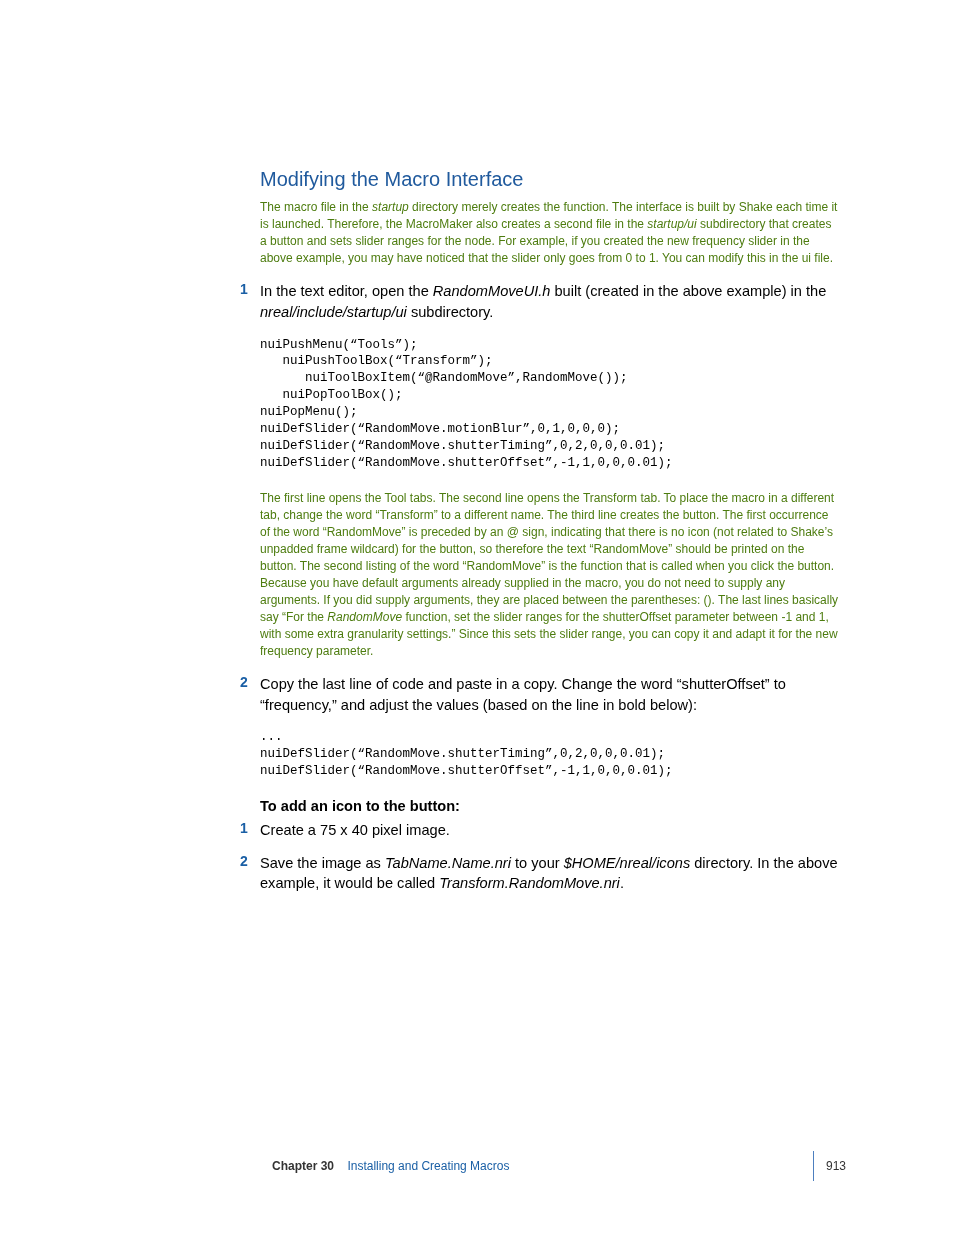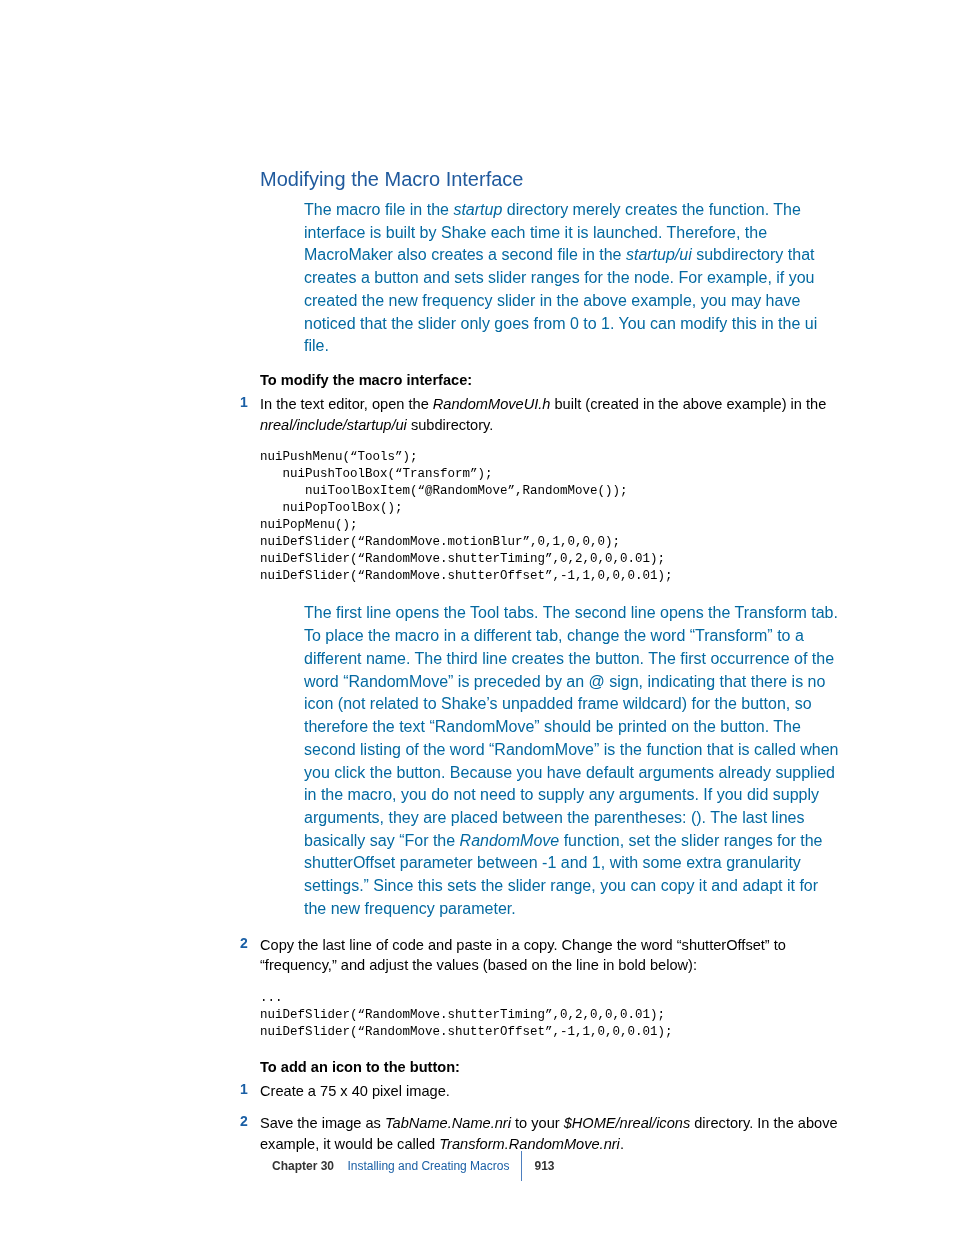--- a/index.html
+++ b/index.html
@@ -17,25 +17,24 @@
     padding:168px 114px 40px 260px;
   }
   .heading{
     color:#205a9d;
     font-size:20px;
     font-weight:500;
     margin-bottom:8px;
     letter-spacing:0;
   }
   .body-text{
-    font-size:16px;
+    font-size:12px;
     line-height:1.42;
-    color:#0369a1;
+    color:#4d7c0f;
     margin-bottom:14px;
-    margin-left:44px;
   }
   .italic{font-style:italic;}
   .bold-line{
     font-weight:600;
     font-size:14.6px;
     margin-bottom:6px;
   }
   .ordered-item{
     position:relative;
     margin-bottom:10px;
@@ -59,50 +58,50 @@
     white-space:pre;
     margin:14px 0 18px 0;
   }
   pre.code .b{font-weight:700;}
   .footer{
     position:absolute;
     left:272px;
     right:108px;
     bottom:54px;
     display:flex;
+    justify-content:space-between;
     align-items:center;
     font-size:12px;
   }
   .footer .left{}
   .footer .chapter-label{font-weight:700;color:#333;}
   .footer .chapter-title{color:#1a5fa5;margin-left:10px;}
   .footer .right{
     display:flex;
     align-items:center;
   }
   .footer .sep{
     width:1px;
     height:30px;
     background:#4d7fbf;
     margin:0 12px;
   }
-  .footer .pagenum{font-weight:700;color:#333;}
+  .footer .pagenum{font-weight:400;color:#333;}
 </style>
 </head>
 <body>
 
 <div class="page">
 
   <div class="heading">Modifying the Macro Interface</div>
 
   <div class="body-text">
     <span>The macro file in the </span><span class="italic">startup</span><span> directory merely creates the function. The interface is built by Shake each time it is launched. Therefore, the MacroMaker also creates a second file in the </span><span class="italic">startup/ui</span><span> subdirectory that creates a button and sets slider ranges for the node. For example, if you created the new frequency slider in the above example, you may have noticed that the slider only goes from 0 to 1. You can modify this in the ui file.</span>
   </div>
 
-  <div class="bold-line">To modify the macro interface:</div>
 
   <div class="ordered-item">
     <span class="num">1</span>
     <div class="txt">
       <span>In the text editor, open the </span><span class="italic">RandomMoveUI.h</span><span> built (created in the above example) in the </span><span class="italic">nreal/include/startup/ui</span><span> subdirectory.</span>
     </div>
   </div>
 
   <pre class="code">nuiPushMenu(“Tools”);
    nuiPushToolBox(“Transform”);

